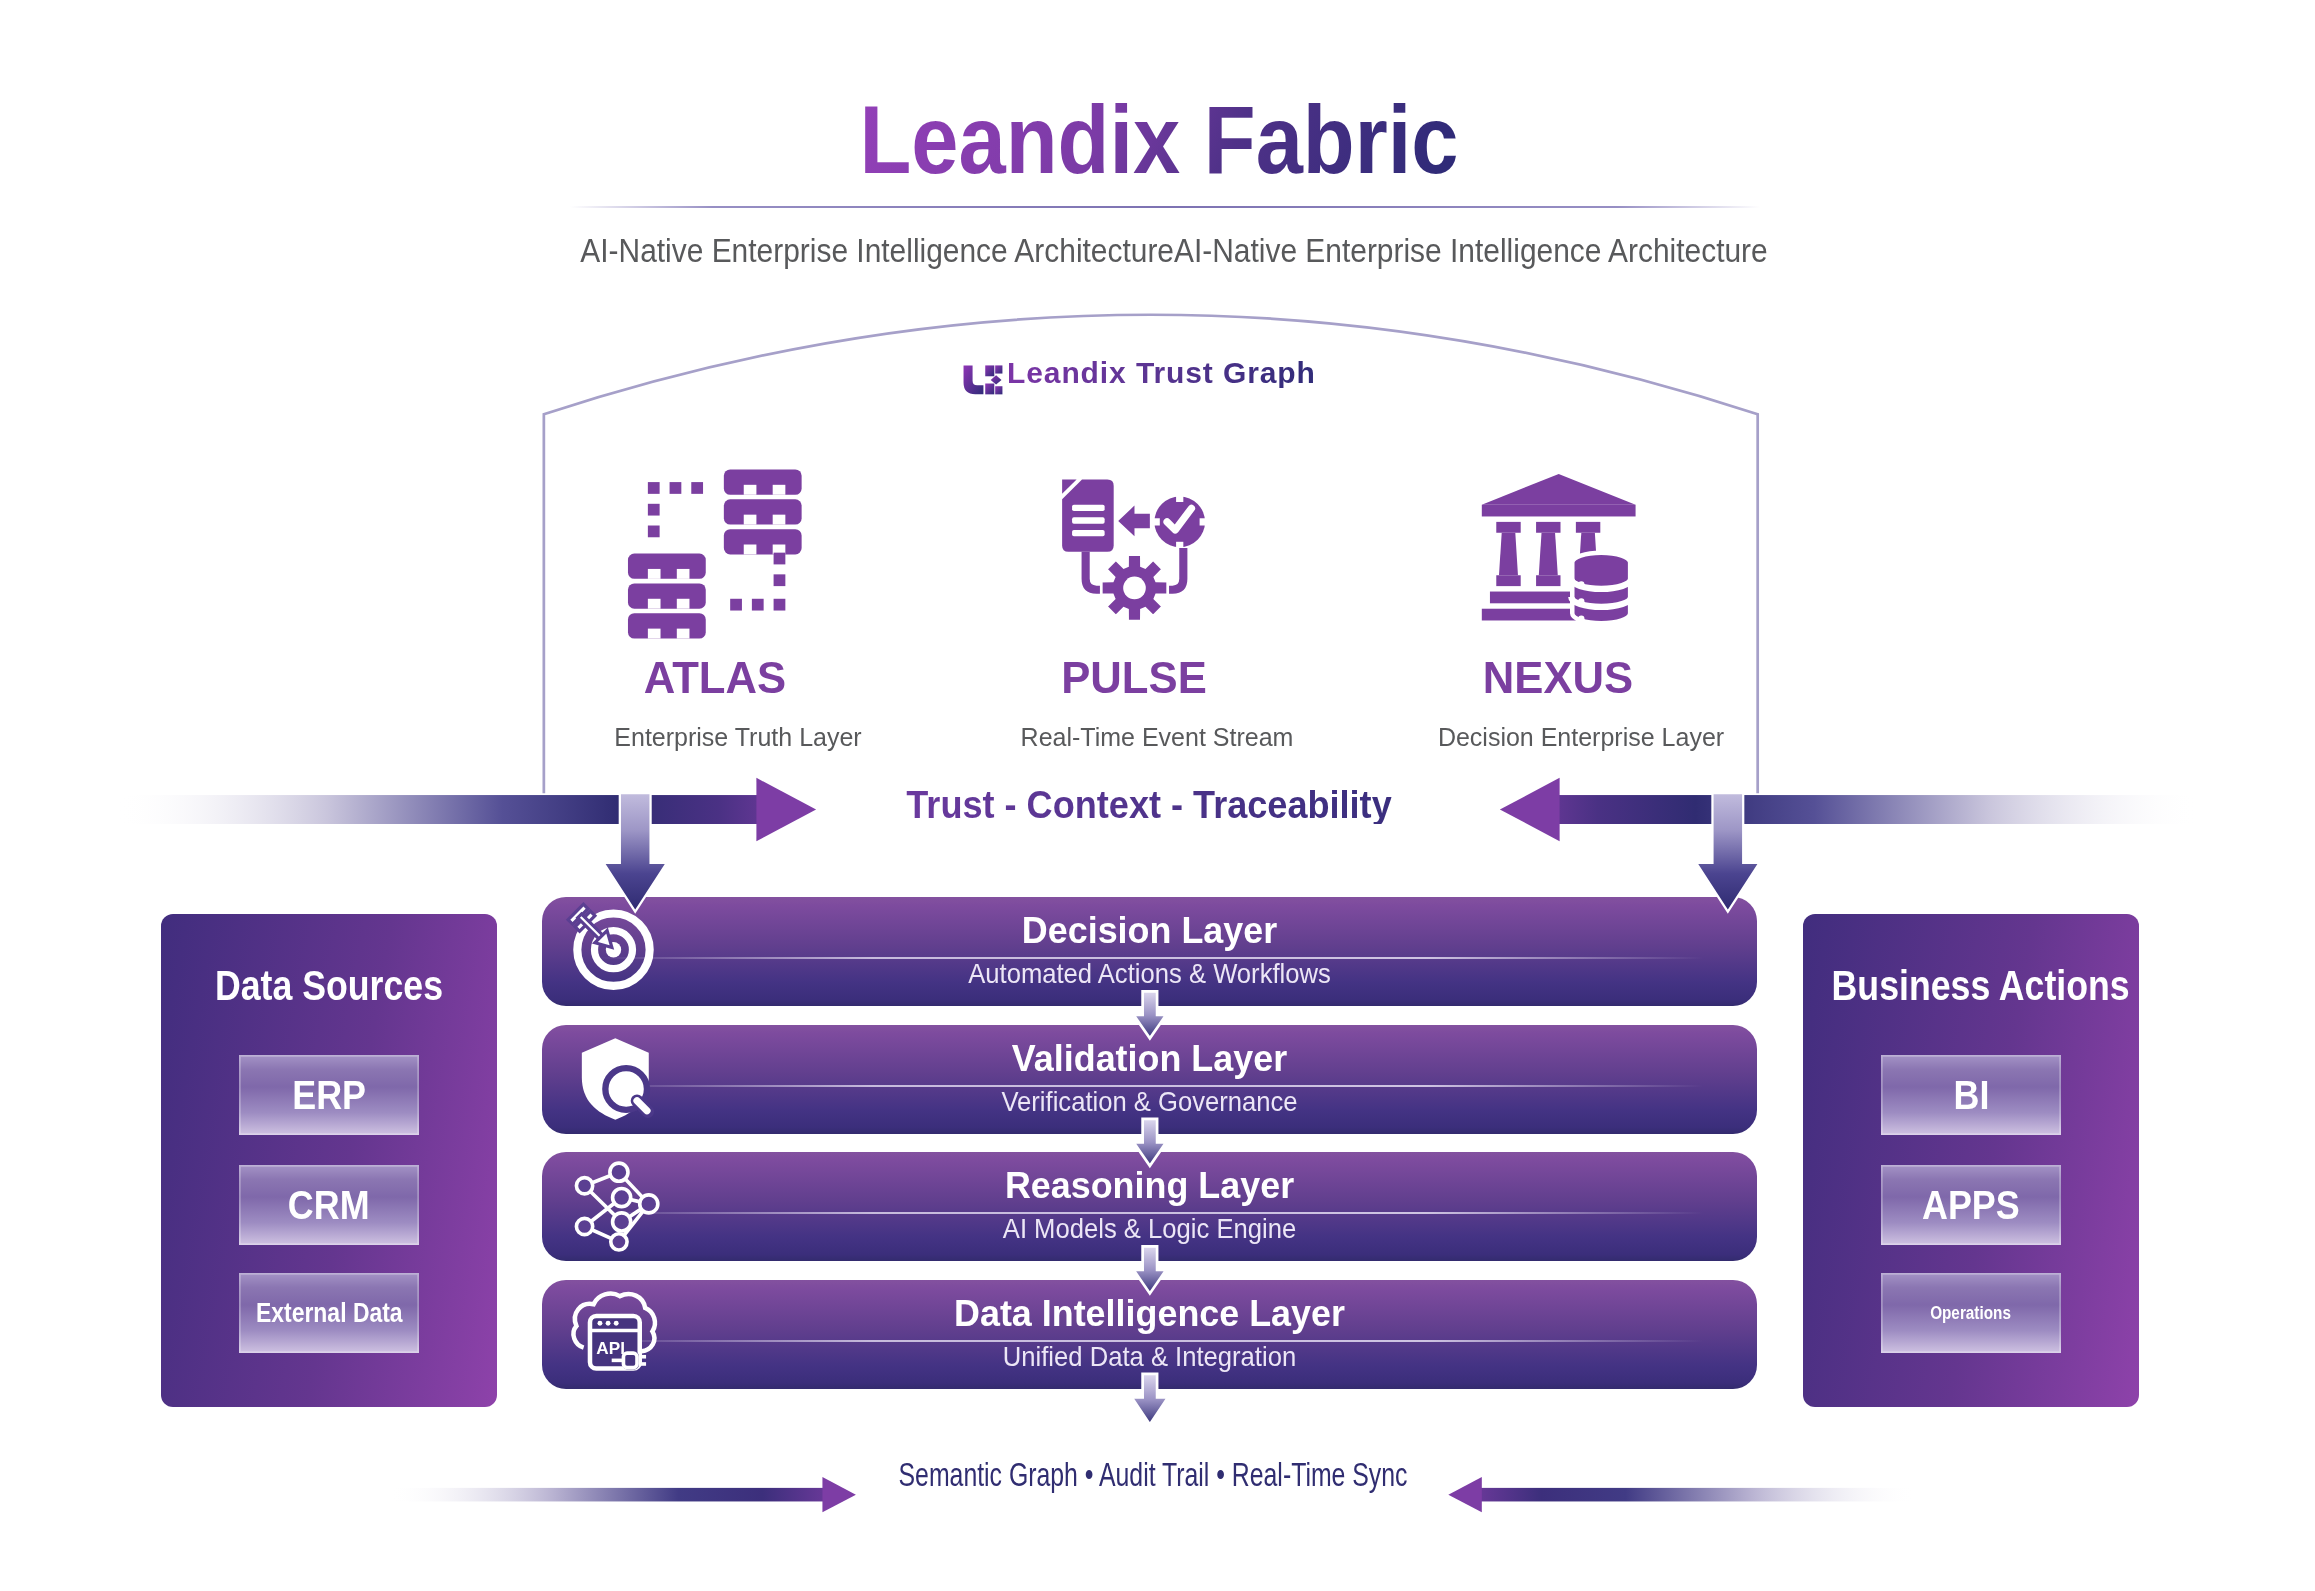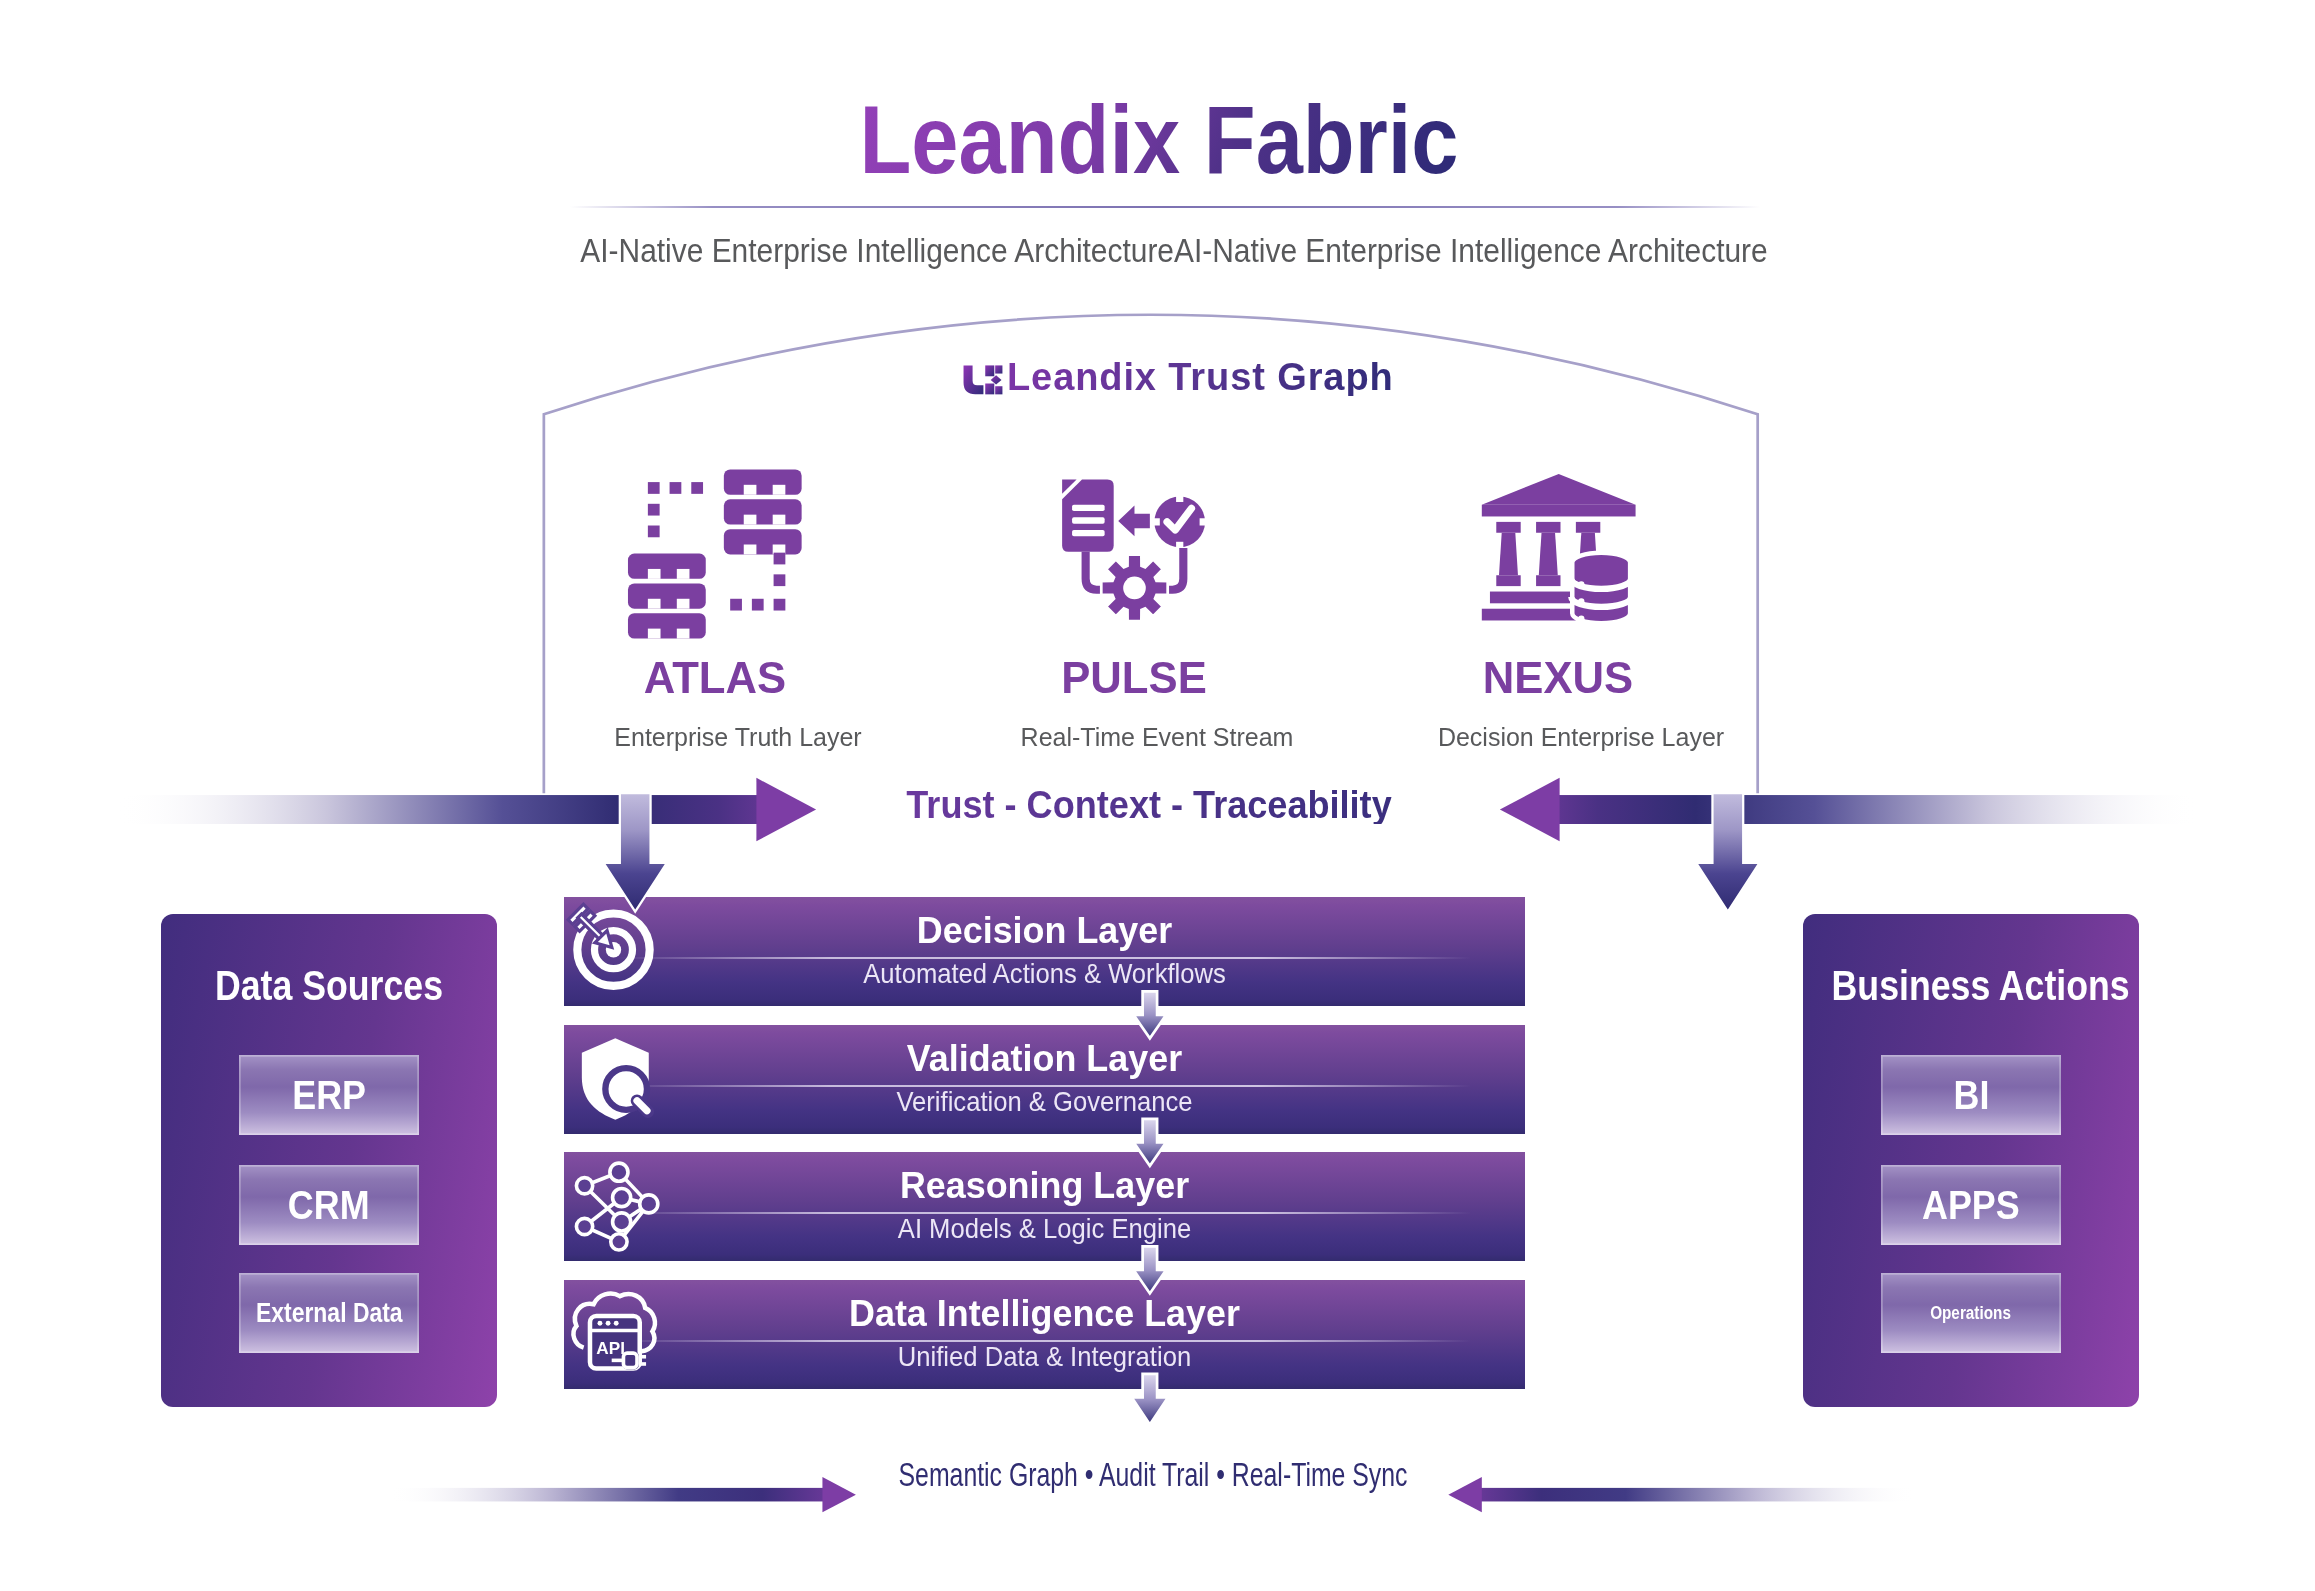--- a/index.html
+++ b/index.html
@@ -1,24 +1,24 @@
 <!DOCTYPE html>
 <html style="font-size:14.5px"><head>
 <meta charset="utf-8">
 <style>
 html,body{margin:0;padding:0;}
 body{width:2316px;height:1591px;background:#fff;font-family:"Liberation Sans",sans-serif;position:relative;overflow:hidden;}
 .abs{position:absolute;}
 #title{left:1159px;top:91px;transform:translateX(-50%) scaleX(0.875);font-size:97px;font-weight:bold;line-height:1;white-space:nowrap;background:linear-gradient(118deg,#9340b8 0%,#7b3ba6 40%,#4f3188 62%,#2c2a76 100%);-webkit-background-clip:text;background-clip:text;color:transparent;}
 #divider{left:570px;top:206px;width:1190px;height:2.3px;background:linear-gradient(90deg,rgba(130,121,180,0) 0%,#978fc4 12%,#7d72b2 50%,#978fc4 88%,rgba(130,121,180,0) 100%);}
 #subtitle{left:1174px;top:233px;transform:translateX(-50%) scaleX(0.88);font-size:34px;color:#58595b;white-space:nowrap;line-height:1;}
-#ltg{left:1007px;top:358px;font-size:38px;letter-spacing:0.9px;font-weight:bold;line-height:1;white-space:nowrap;background:linear-gradient(110deg,#7d35a8 0%,#5c3593 45%,#2f2b78 100%);-webkit-background-clip:text;background-clip:text;color:transparent;}
+#ltg{left:1007px;top:358px;font-size:30px;letter-spacing:0.9px;font-weight:bold;line-height:1;white-space:nowrap;background:linear-gradient(110deg,#7d35a8 0%,#5c3593 45%,#2f2b78 100%);-webkit-background-clip:text;background-clip:text;color:transparent;}
 .biglabel{font-size:45px;font-weight:bold;color:#7b3fa0;line-height:1;transform:translateX(-50%) scaleX(0.97);}
 .sublabel{font-size:25px;color:#58595b;line-height:1;transform:translateX(-50%);white-space:nowrap;margin-left:23px;}
-.bar{position:absolute;left:564px;width:961px;height:109px;background:linear-gradient(180deg,#83519f 0%,#7d4b9e 8%,#613f8e 45%,#443384 78%,#3b2e7b 94%,#332b6e 100%);}
+.bar{position:absolute;left:542px;width:1215px;height:109px;background:linear-gradient(180deg,#83519f 0%,#7d4b9e 8%,#613f8e 45%,#443384 78%,#3b2e7b 94%,#332b6e 100%);border-radius:24px;}
 .bar .t{position:absolute;left:0;top:15.4px;width:100%;text-align:center;font-size:37px;font-weight:bold;color:#fff;line-height:1;transform:scaleX(0.97);}
 .bar .sep{position:absolute;left:54px;right:54px;top:60px;height:1.8px;background:linear-gradient(90deg,rgba(255,255,255,0) 0%,rgba(236,230,248,.75) 25%,rgba(236,230,248,.8) 75%,rgba(255,255,255,0) 100%);}
 .bar .sub{position:absolute;left:0;top:63px;width:100%;text-align:center;font-size:28px;color:#ece6f6;line-height:1;transform:scaleX(0.915);}
 .panel{position:absolute;top:914px;width:336px;height:493px;background:linear-gradient(100deg,#412d7e 0%,#64368f 55%,#8e42aa 100%);border-radius:12px;}
 .panel .pt{position:absolute;left:0;top:50px;width:100%;text-align:center;font-size:43px;font-weight:bold;color:#fff;line-height:1;transform:scaleX(0.83);white-space:nowrap;}
 .pbox span{display:inline-block;transform:scaleX(0.875);}
 .pbox span.sm{transform:scaleX(0.85);}
 .pbox{position:absolute;left:78px;width:180px;height:80px;display:flex;align-items:center;justify-content:center;color:#fff;font-weight:bold;background:linear-gradient(180deg,#a493c6 0%,#8b76b2 18%,#7f68aa 40%,#9d8cc2 72%,#cfc2e2 100%);box-shadow:inset 0 0 0 1.8px rgba(255,255,255,.28);}
 #bottomtext{left:1153px;top:1457px;transform:translateX(-50%) scaleX(0.73);font-size:34px;color:#302d71;line-height:1;white-space:nowrap;}
 svg{position:absolute;left:0;top:0;}

